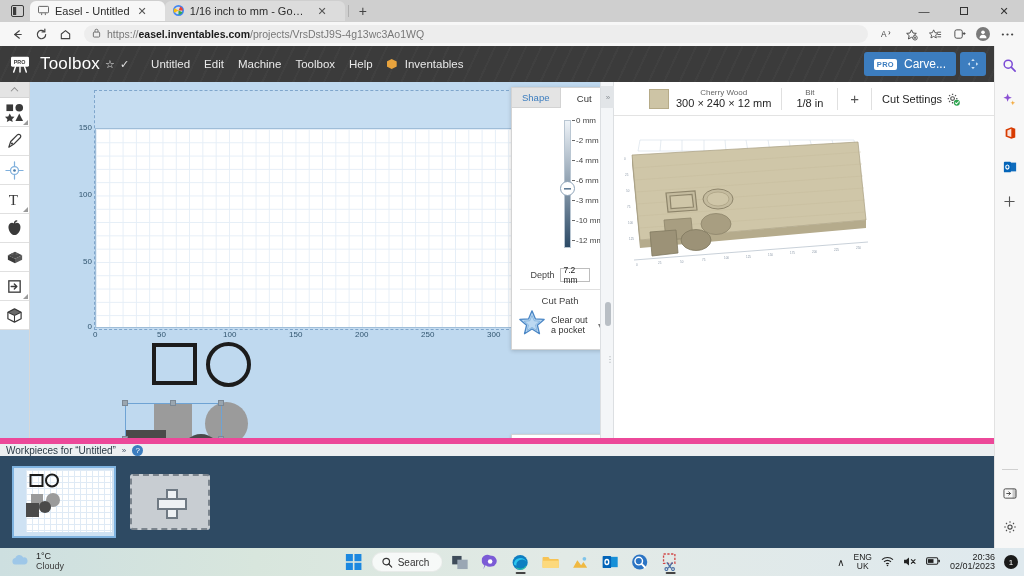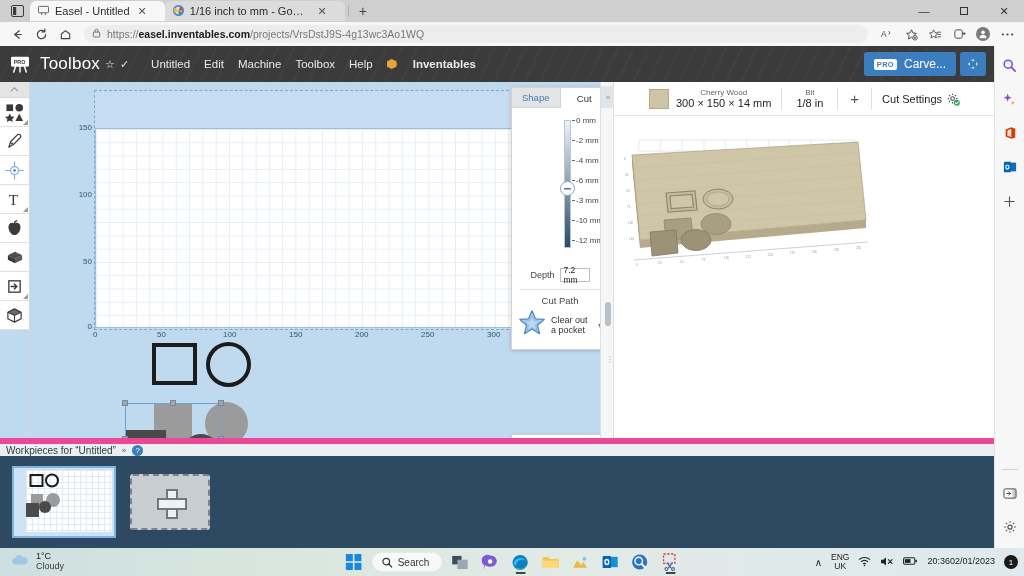--- a/index.html
+++ b/index.html
@@ -75,21 +75,21 @@
     display: flex; align-items: center; padding: 0 8px;
     background-image: repeating-linear-gradient(115deg, rgba(255,255,255,.025) 0 2px, transparent 2px 14px);
   }
   .easel-logo {
     width: 24px; height: 20px; margin-right: 8px; display:flex; align-items:center; justify-content:center;
   }
   .proj-title { color: #fff; font-size: 17px; font-weight: 400; letter-spacing: .2px; }
   .title-star, .title-check { color: #e4e4e4; font-size: 11px; margin-left: 5px; cursor:pointer; }
   .easel-menu { display: flex; gap: 14px; margin-left: 22px; }
   .easel-menu span { color: #e9e9e9; font-size: 11.5px; cursor: pointer; }
-  .inventables { color: #e8a33d !important; display:flex; align-items:center; gap:16px;font-weight:bold; }
+  .inventables { color: #e8a33d !important; display:flex; align-items:center; gap:8px; }
   .hex { width: 10px; height: 10px; background: #e8a33d; clip-path: polygon(50% 0,100% 25%,100% 75%,50% 100%,0 75%,0 25%); }
   .carve-btn {
     position: absolute; right: 38px; top: 6px; height: 24px; background: #3c7dbf;
     border-radius: 3px; display: flex; align-items: center; gap: 7px; padding: 0 10px;
     color: #fff; font-size: 12px; cursor: pointer;
   }
   .pro-badge { background:#fff; color:#3c7dbf; font-size:7.5px; font-weight:bold;
                padding: 1px 3px; border-radius: 2px; letter-spacing:.3px;}
   .carve-nub { position: absolute; right: 8px; top: 6px; width: 26px; height: 24px;
                background: #3c7dbf; border-radius: 3px; display:flex; align-items:center;
@@ -263,21 +263,21 @@
              cursor:pointer; position: relative; }
   .tb-search { height: 20px; background: rgba(255,255,255,.75); border-radius: 10px;
                display:flex; align-items:center; gap: 5px; padding: 0 12px 0 9px; cursor:pointer;
                border: 1px solid rgba(0,0,0,.06); }
   .tb-search span { font-size: 10px; color: #333; }
   .running-dot { position:absolute; bottom: 0px; left:50%; transform:translateX(-50%);
                  width: 10px; height: 2px; background: #444; border-radius:1px; }
   .tray { position:absolute; right: 6px; display:flex; align-items:center; gap: 9px; }
   .tray-lang { display:flex; flex-direction:column; align-items:center; line-height:1.05; }
   .tray-lang span { font-size: 8.5px; color: #222; }
-  .tray-clock { display:flex; flex-direction:row; align-items:flex-end; line-height:1.05; }
+  .tray-clock { display:flex; flex-direction:column; align-items:flex-end; line-height:1.05; }
   .tray-clock span { font-size: 9px; color: #1d1d1d; }
   .tray-ico { font-size: 10px; color:#222; cursor:pointer; }
   .notif-badge { width: 14px; height: 14px; border-radius: 50%; background: #1a1a1a; color:#fff;
                  font-size: 8px; display:flex; align-items:center; justify-content:center; cursor:pointer; }
 </style>
 </head>
 <body>
 
 <div id="app">
 
@@ -653,21 +653,21 @@
         <div class="sp-dots">⋮</div>
         <div class="sp-arrow" style="bottom:4px;">«</div>
       </div>
 
       <div class="preview">
         <div class="mat-bar">
           <div class="mat-chip">
             <span class="mat-swatch"></span>
             <span class="mat-lines">
               <span class="mat-l1">Cherry Wood</span>
-              <span class="mat-l2">300 × 150 × 14 mm</span>
+              <span class="mat-l2">300 × 240 × 12 mm</span>
             </span>
           </div>
           <div class="vsep"></div>
           <div class="bit-chip mat-lines">
             <span class="mat-l1">Bit</span>
             <span class="mat-l2">1/8 in</span>
           </div>
           <div class="vsep"></div>
           <div class="plus-chip">+</div>
           <div class="vsep"></div>

